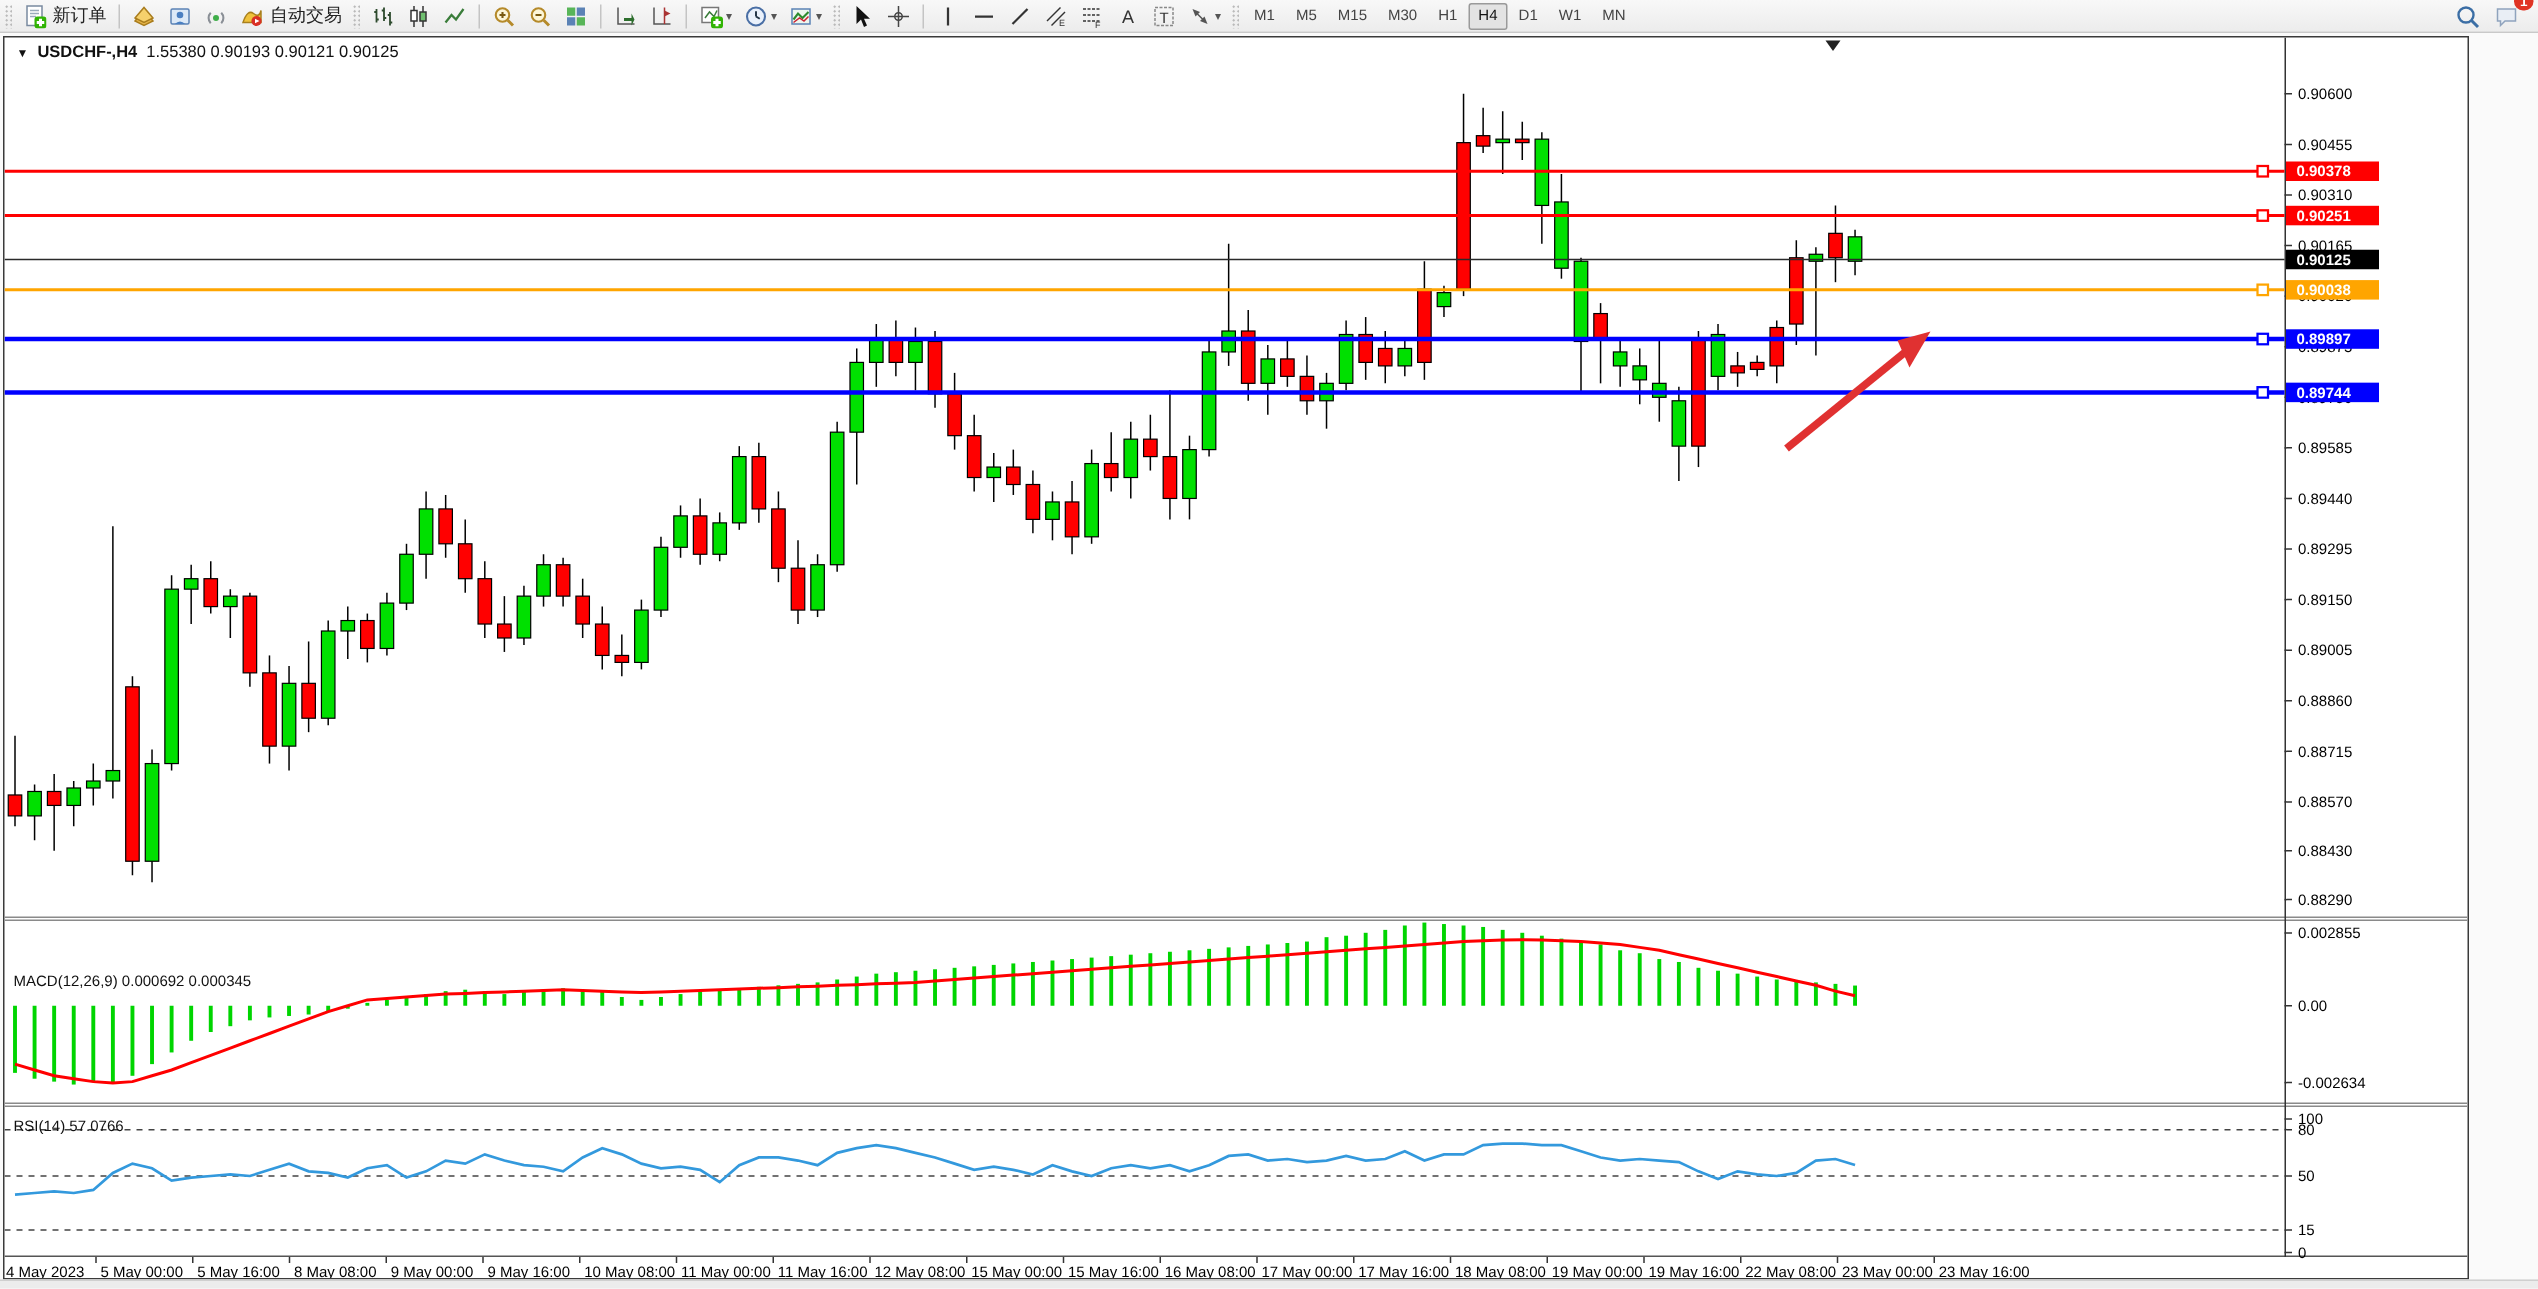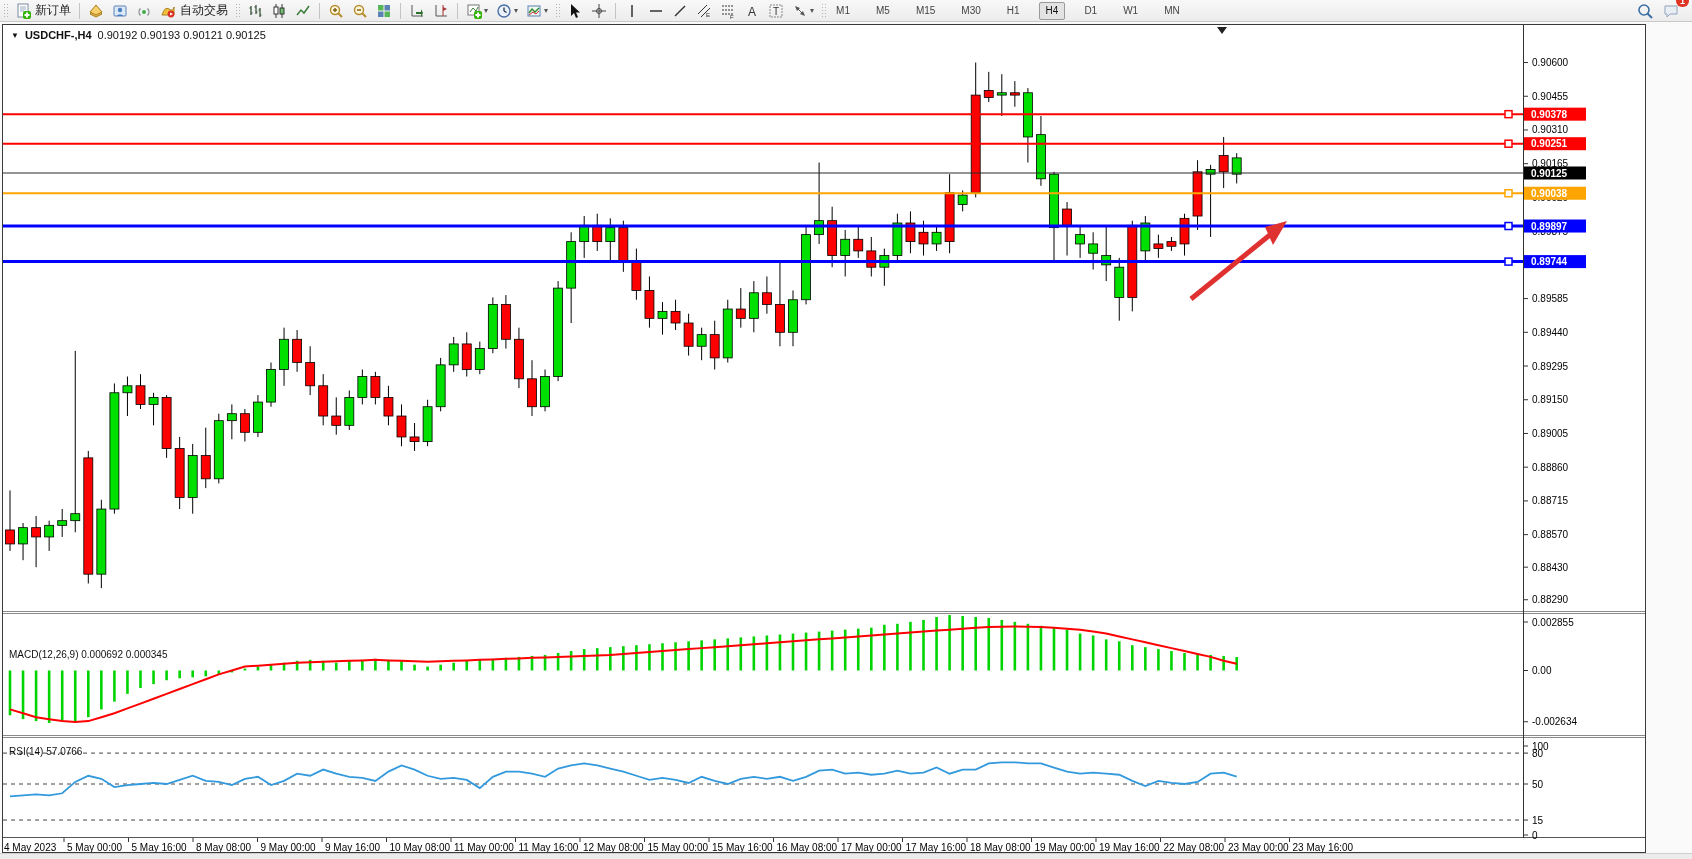--- a/index.html
+++ b/index.html
@@ -280,21 +280,21 @@
       <svg width="16" height="16">
           <polygon points="3,3 8,5 5,8" fill="#555"></polygon>
           <polygon points="13,13 8,11 11,8" fill="#555"></polygon>
           <line x1="5.5" y1="5.5" x2="10.5" y2="10.5" stroke="#555"></line>
         </svg>
     </span>
       <span class="tb-dd">▾</span>
   </div>
 
   <div class="tb-handle"></div>
-  <div id="tf-group" style="display:flex;align-items:center;gap:12px;">
+  <div id="tf-group" style="display:flex;align-items:center;">
       <div class="tf-btn">M1</div>
       <div class="tf-btn">M5</div>
       <div class="tf-btn">M15</div>
       <div class="tf-btn">M30</div>
       <div class="tf-btn">H1</div>
       <div class="tf-btn active">H4</div>
       <div class="tf-btn">D1</div>
       <div class="tf-btn">W1</div>
       <div class="tf-btn">MN</div>
     </div>
@@ -316,21 +316,21 @@
       </span>
       <span class="badge">1</span>
     </div>
   </div>
 </div>
 
 <div id="chart-window">
   <div id="chart-title">
     <span class="tri">▼</span>
     <span>USDCHF-,H4</span>
-    <span style="font-weight:normal;">0.90192 0.90193 0.90121 0.90125</span>
+    <span style="font-weight:normal;">1.55380 0.90193 0.90121 0.90125</span>
   </div>
   <div class="pane-label" id="macd-label" style="top: 624px;">MACD(12,26,9) 0.000692 0.000345</div>
   <div class="pane-label" id="rsi-label" style="top: 721px;">RSI(14) 57.0766</div>
 <svg width="1642" height="827" id="svg-layer">
       <g>
         <line x1="0" y1="586.5" x2="1642" y2="586.5" stroke="#8a8a8a"></line>
         <line x1="0" y1="588.5" x2="1642" y2="588.5" stroke="#8a8a8a"></line>
         <line x1="0" y1="710.5" x2="1642" y2="710.5" stroke="#8a8a8a"></line>
         <line x1="0" y1="712.5" x2="1642" y2="712.5" stroke="#8a8a8a"></line>
         <line x1="0" y1="812.5" x2="1642" y2="812.5" stroke="#555"></line>

